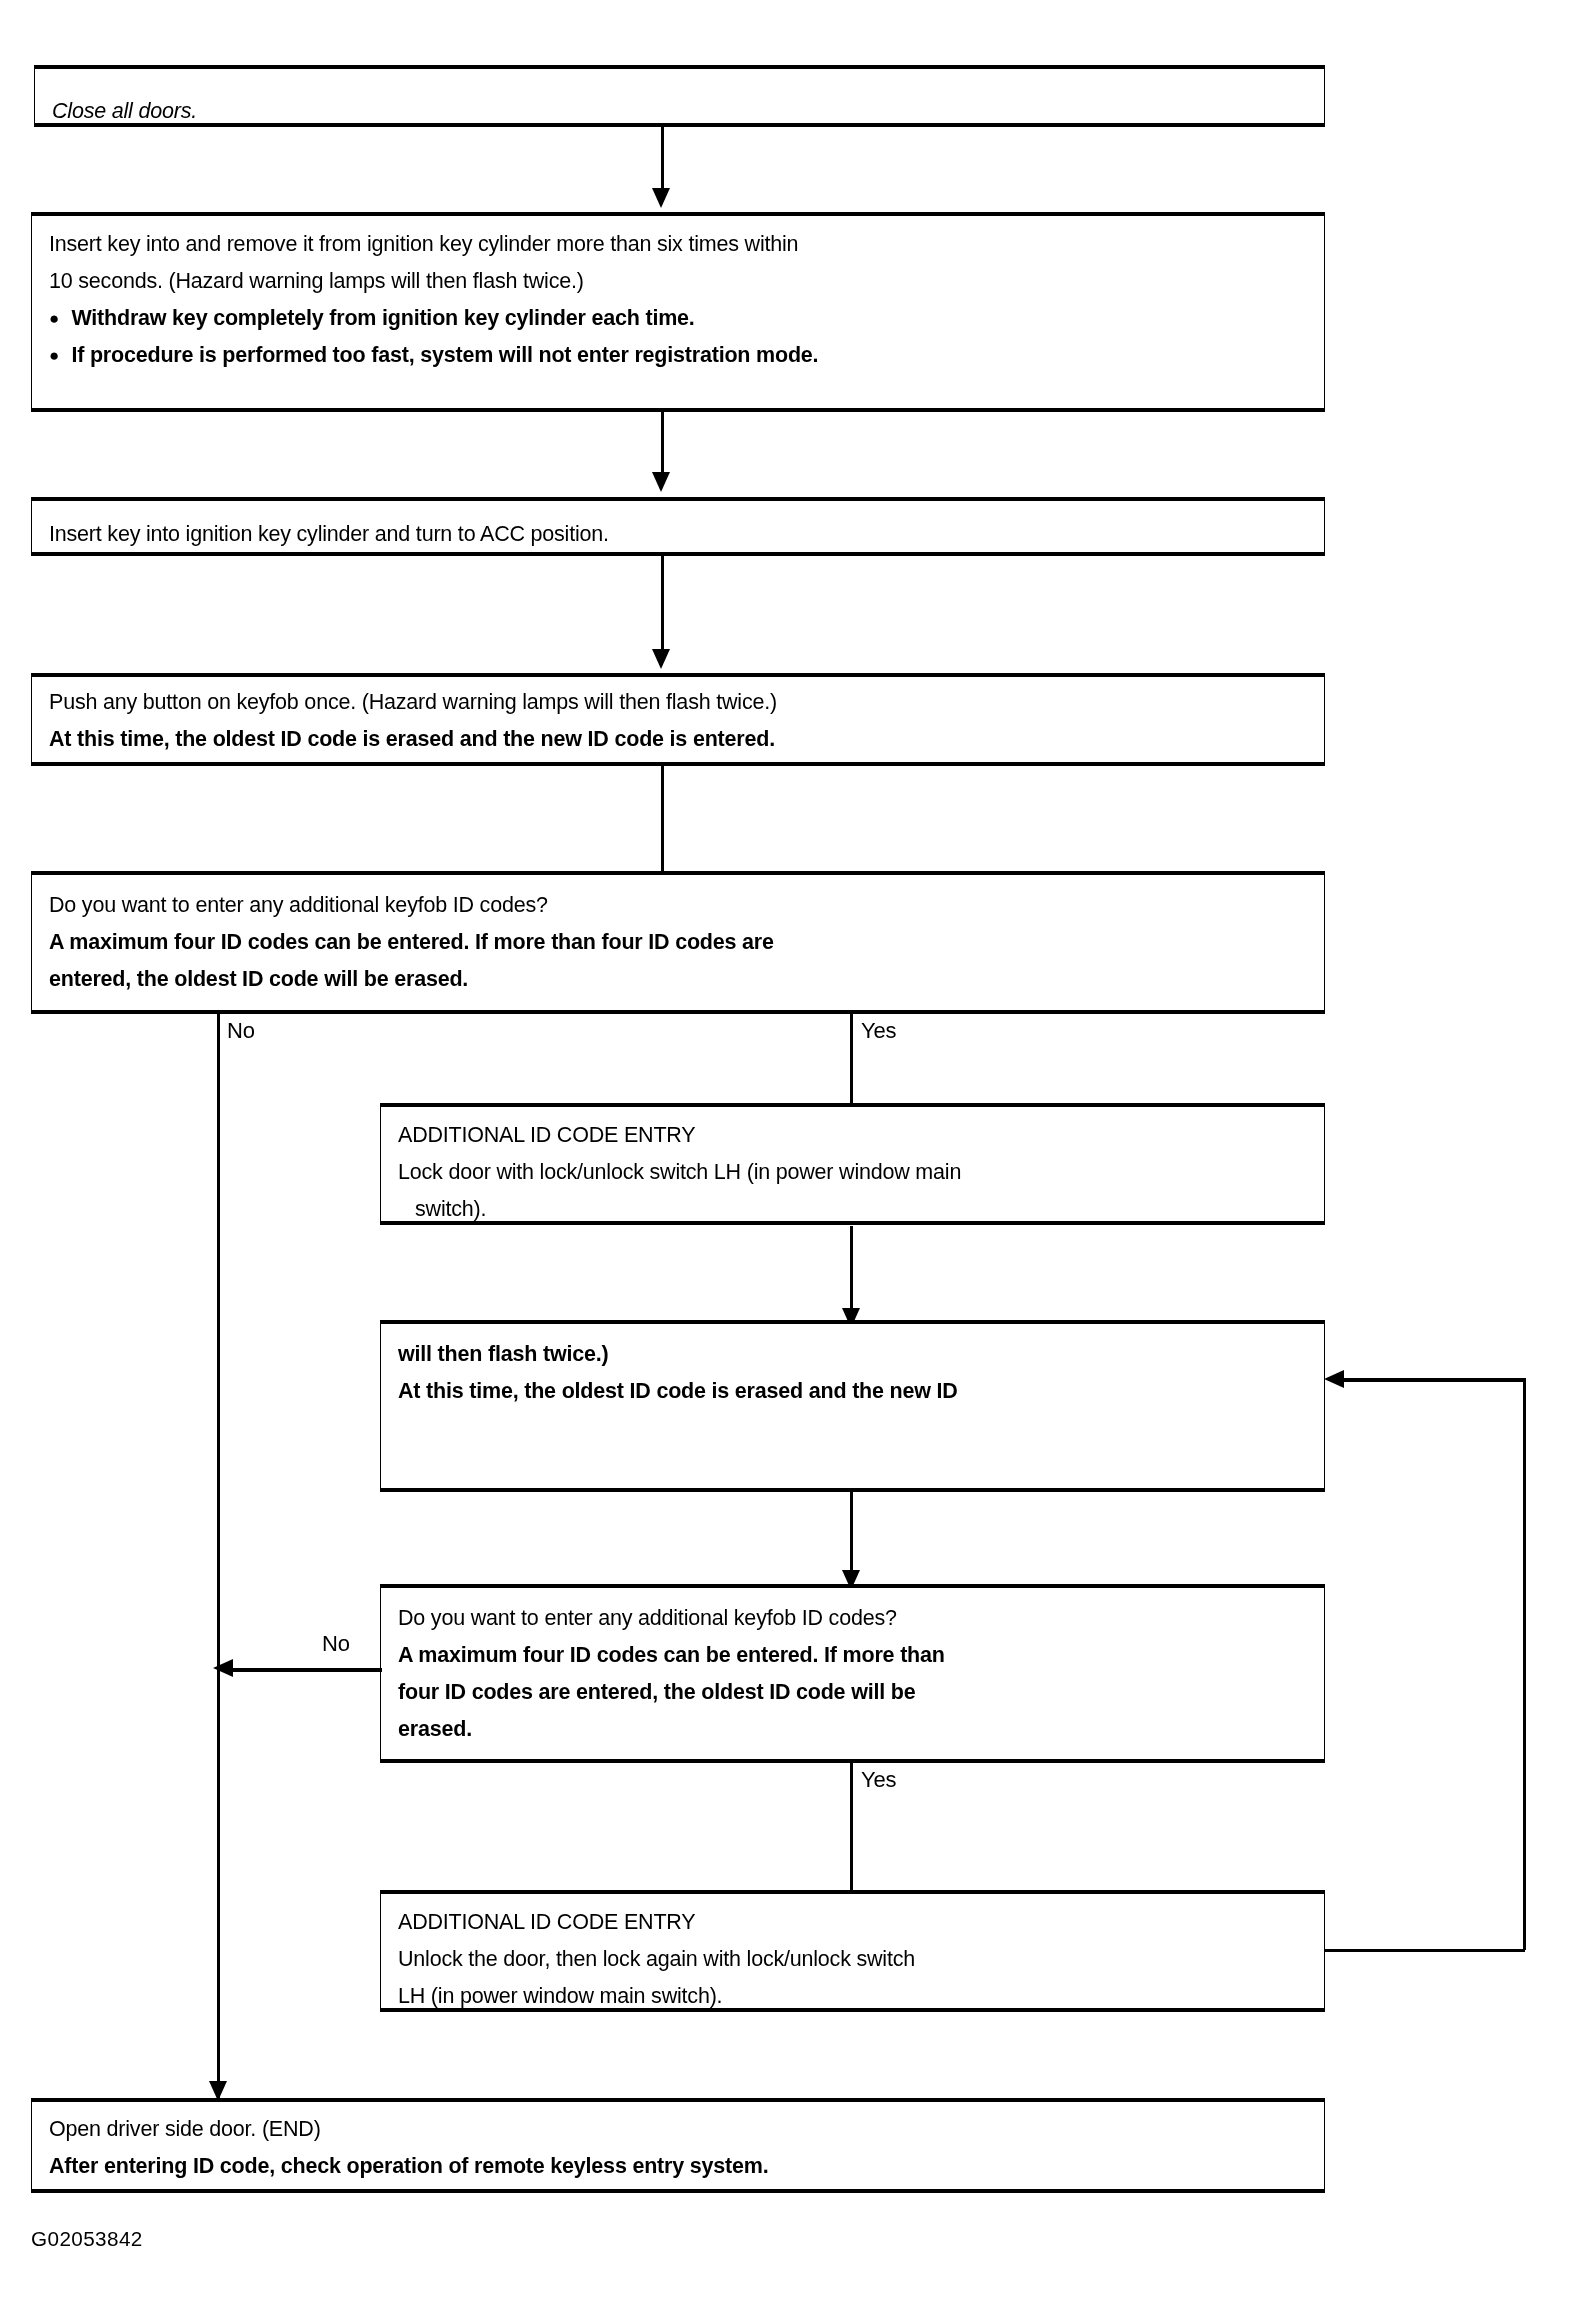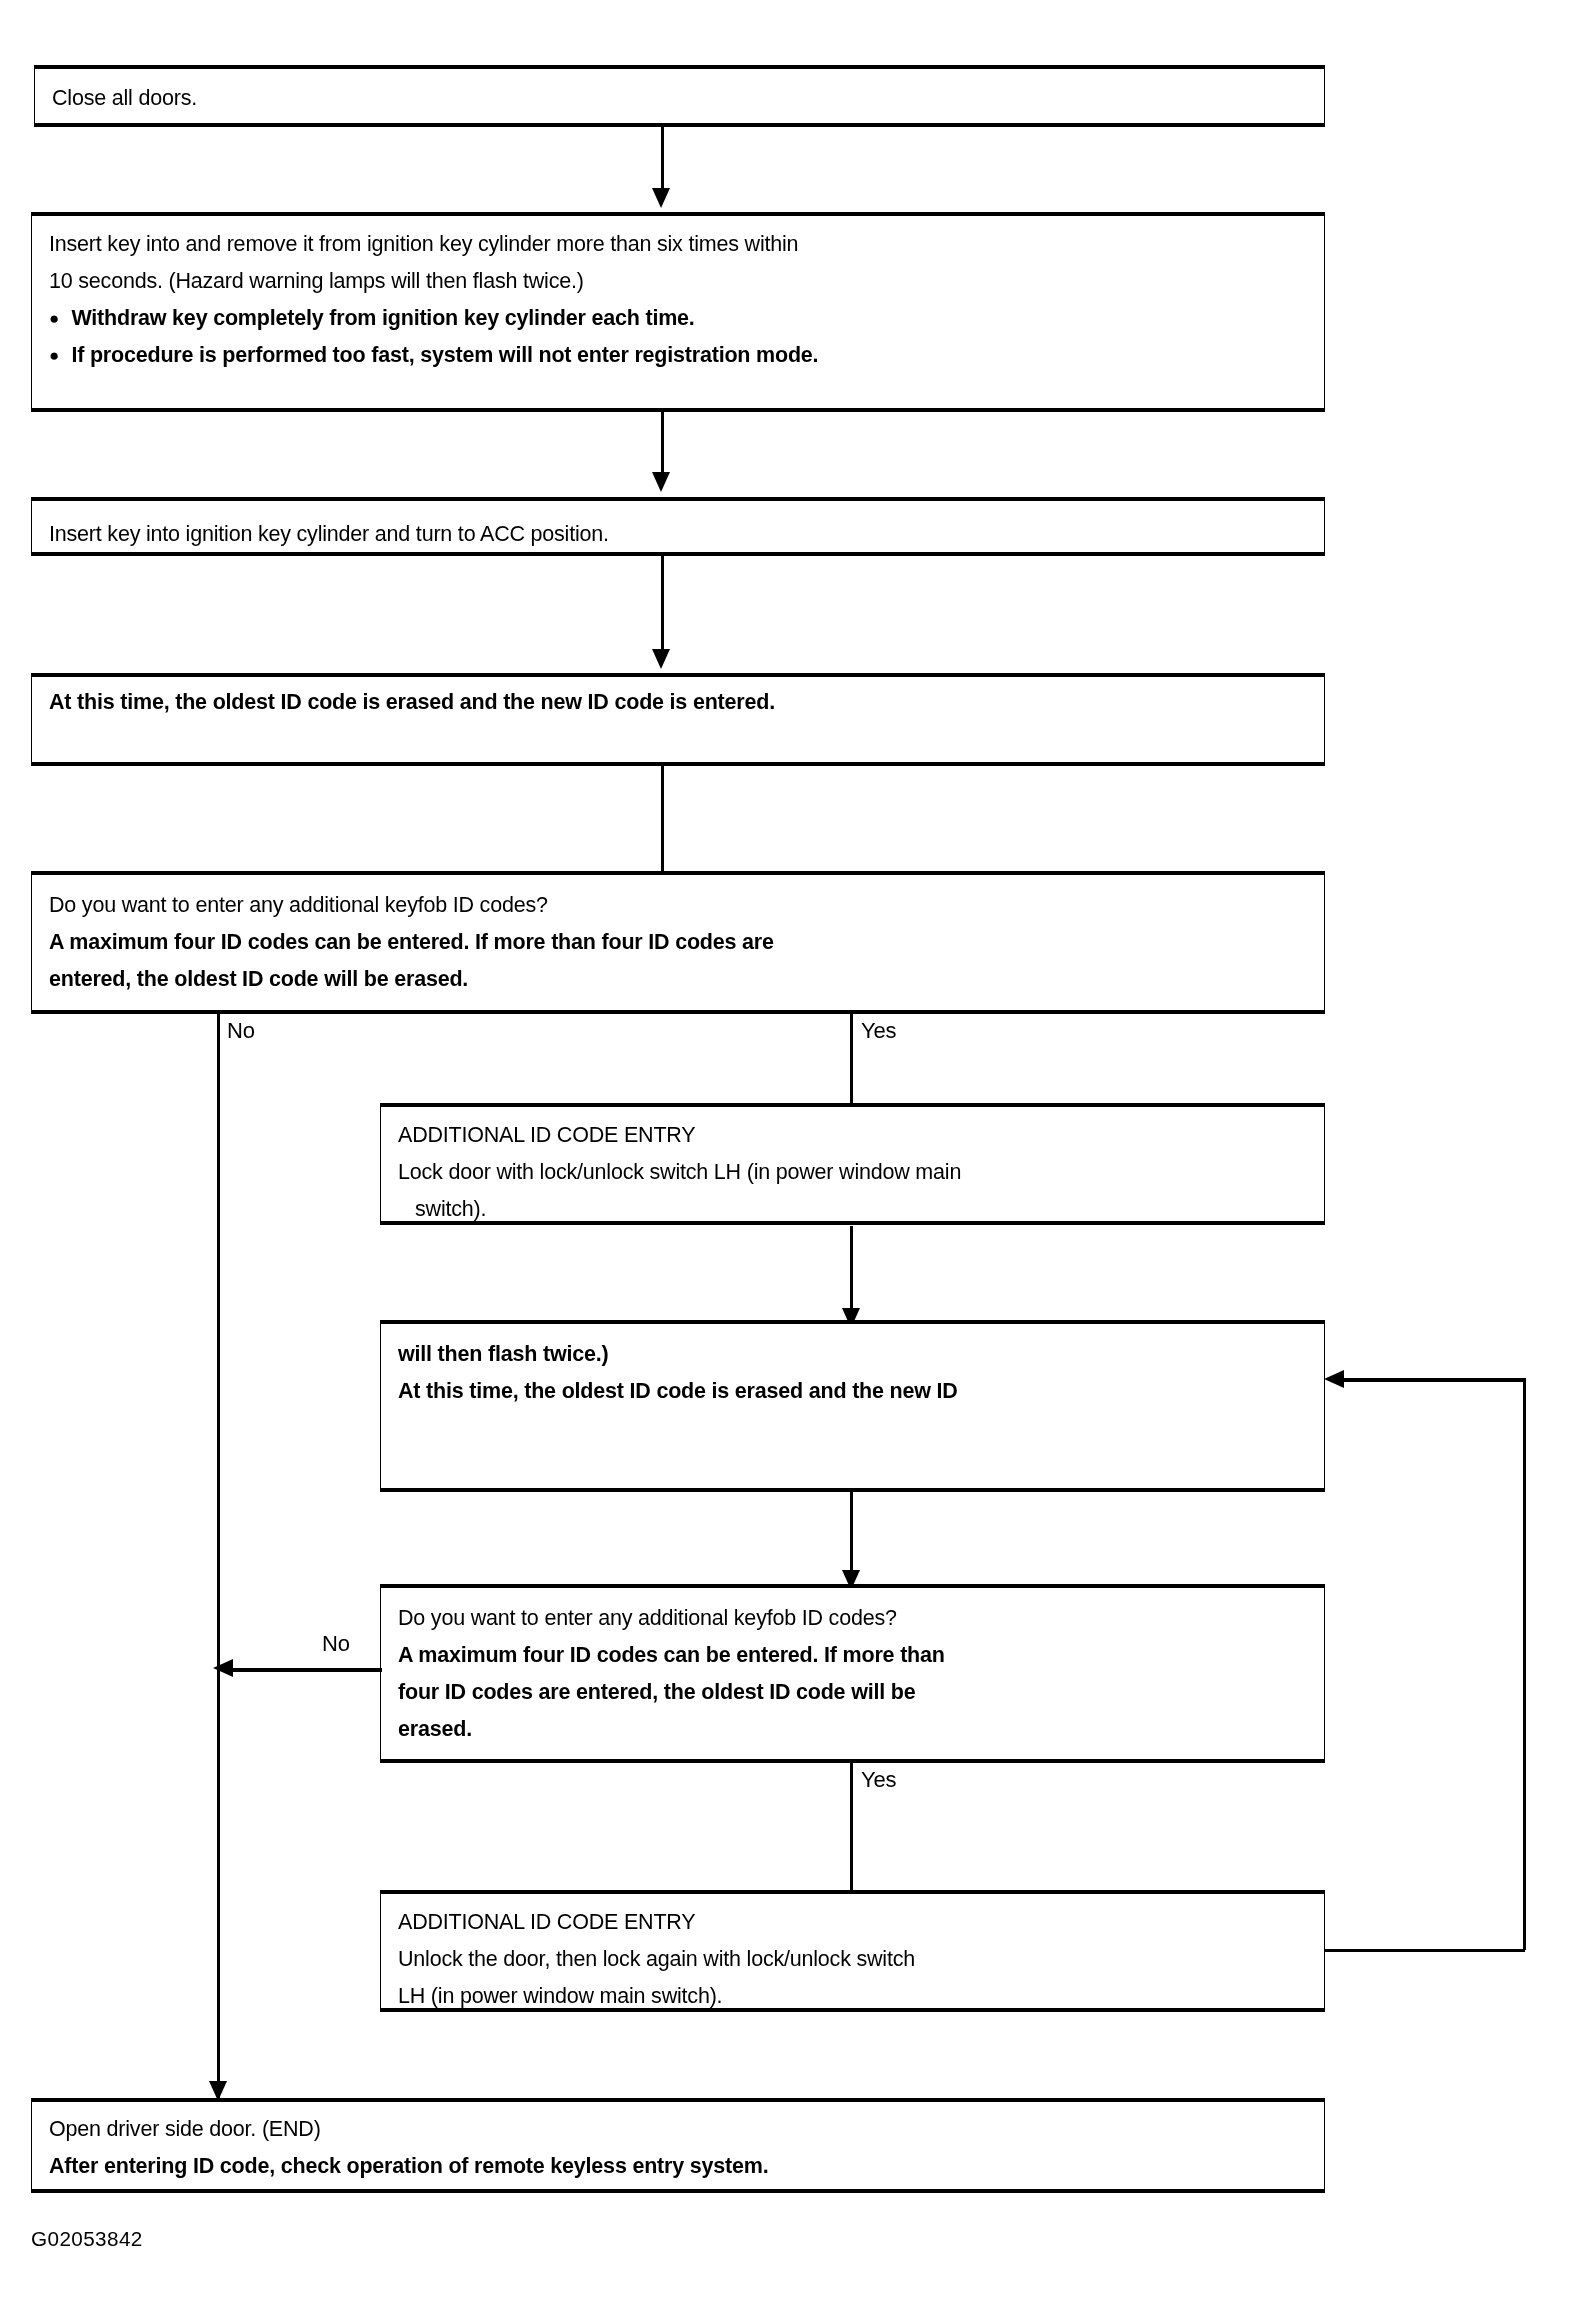--- a/index.html
+++ b/index.html
@@ -77,21 +77,21 @@
     letter-spacing:0.4px;
     white-space:nowrap;
   }
 </style>
 </head>
 <body>
 
 <div id="page">
 
   <div class="box" style="left:34px; top:65px; width:1291px; height:62px;">
-    <div class="inner" style="padding-top:11px;">
+    <div class="inner" style="padding-top:24px;font-style:italic;">
       <div class="ln">Close all doors.</div>
     </div>
   </div>
 
   <div class="vline" style="left:661px; top:127px; height:62px;"></div>
   <div class="arrow-down" style="left:652px; top:188px;"></div>
 
   <div class="box" style="left:31px; top:212px; width:1294px; height:200px;">
     <div class="inner" style="padding-top:10.3px;">
       <div class="ln">Insert key into and remove it from ignition key cylinder more than six times within</div>
@@ -114,20 +114,21 @@
     <div class="inner" style="padding-top:6px;margin-top:9px;">
       <div class="ln">Insert key into ignition key cylinder and turn to ACC position.</div>
     </div>
   </div>
 
   <div class="vline" style="left:661px; top:556px; height:95px;"></div>
   <div class="arrow-down" style="left:652px; top:649px;"></div>
 
   <div class="box" style="left:31px; top:673px; width:1294px; height:93px;">
     <div class="inner" style="padding-top:6.9px;">
+      <div class="ln">Push any button on keyfob once. (Hazard warning lamps will then flash twice.)</div>
       <div class="ln b">At this time, the oldest ID code is erased and the new ID code is entered.</div>
     </div>
   </div>
 
   <div class="vline" style="left:661px; top:766px; height:110px;"></div>
   <div class="arrow-down" style="left:652px; top:874px;"></div>
 
   <div class="box" style="left:31px; top:871px; width:1294px; height:143px;">
     <div class="inner" style="padding-top:12px;">
       <div class="ln">Do you want to enter any additional keyfob ID codes?</div>

